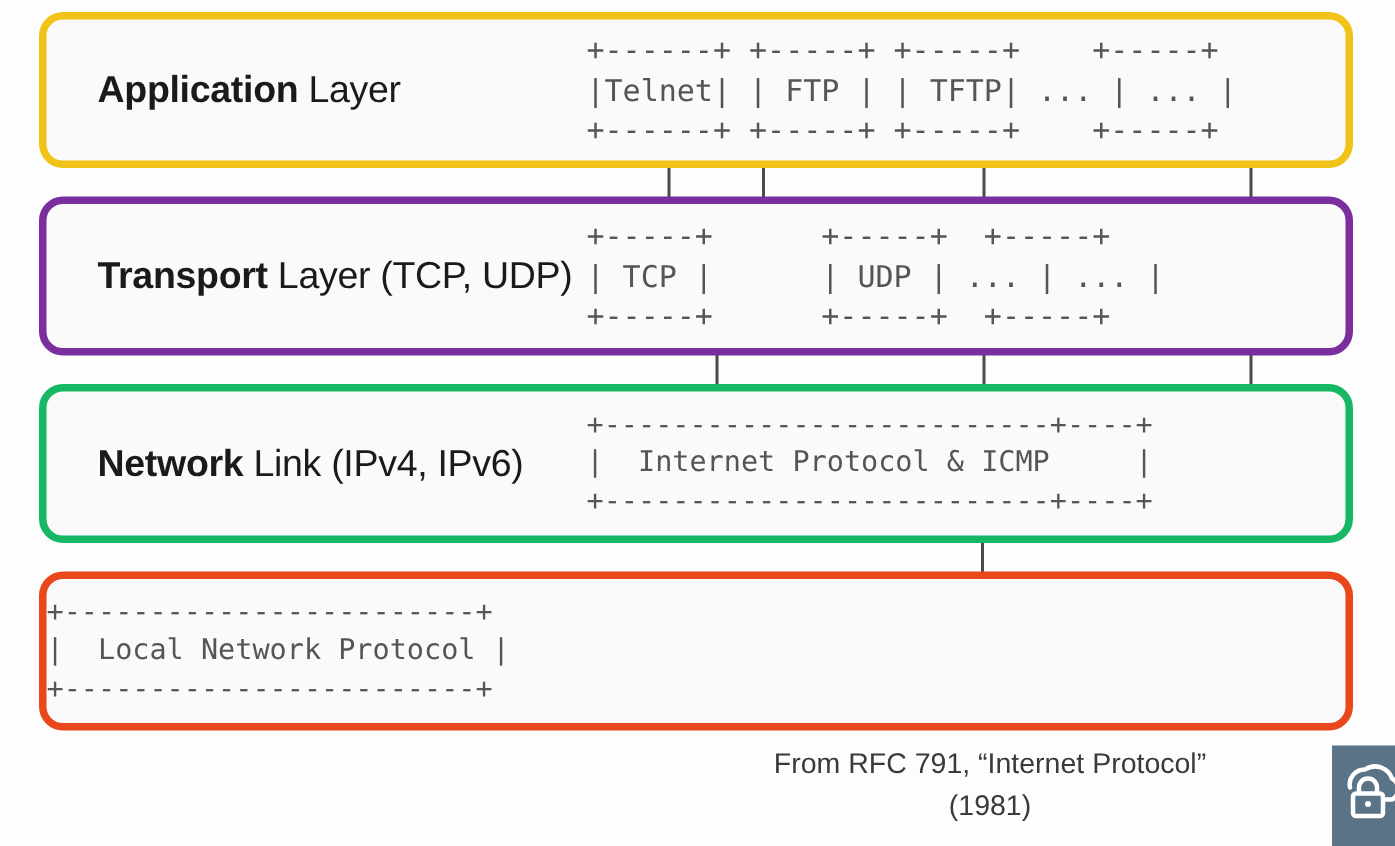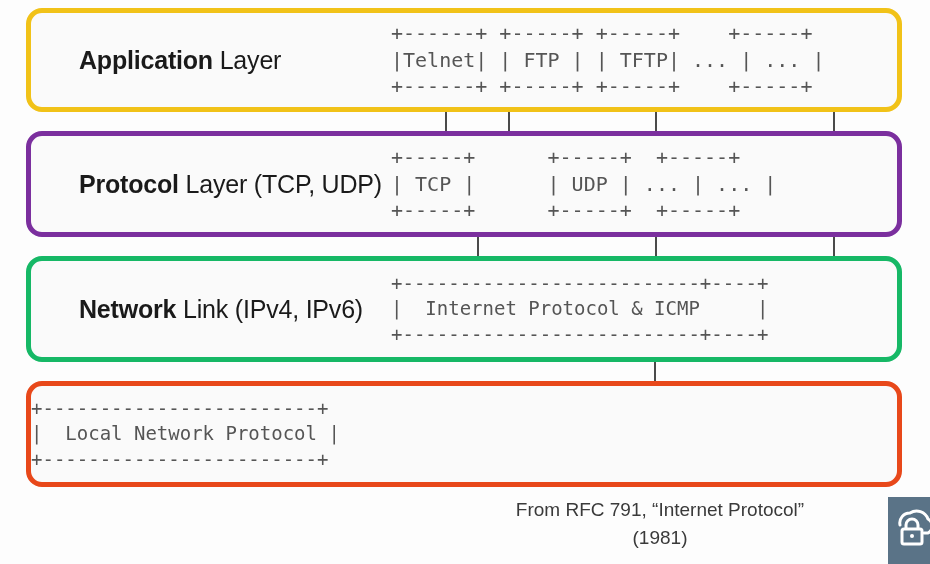--- a/index.html
+++ b/index.html
@@ -42,21 +42,21 @@
     border-radius: 16px;
     background: #fafafa;
     display: flex;
     align-items: center;
     z-index: 2;
   }
 
   .layer-label {
     flex: 0 0 auto;
     width: 360px;
-    padding-left: 48px;
+    padding-left: 34px;
     box-sizing: border-box;
     font-size: 25px;
     color: #1a1a1a;
     letter-spacing: -0.2px;
     white-space: nowrap;
   }
   .layer-label .strong {
     font-weight: bold;
   }
   .layer-label .rest {
@@ -153,21 +153,21 @@
     <div class="layer-label">
       <span class="strong">Application</span><span class="rest"> Layer</span>
     </div>
     <pre class="ascii">+------+ +-----+ +-----+    +-----+
 |Telnet| | FTP | | TFTP| ... | ... |
 +------+ +-----+ +-----+    +-----+</pre>
   </div>
 
   <div class="layer" id="layer-transport" style="border-color: rgb(123, 47, 158);">
     <div class="layer-label">
-      <span class="strong">Protocol</span><span class="rest"> Layer (TCP, UDP)</span>
+      <span class="strong">Transport</span><span class="rest"> Layer (TCP, UDP)</span>
     </div>
     <pre class="ascii">+-----+      +-----+  +-----+
 | TCP |      | UDP | ... | ... |
 +-----+      +-----+  +-----+</pre>
   </div>
 
   <div class="layer" id="layer-internet" style="border-color: rgb(22, 184, 102);">
     <div class="layer-label">
       <span class="strong">Network</span><span class="rest"> Link (IPv4, IPv6)</span>
     </div>

